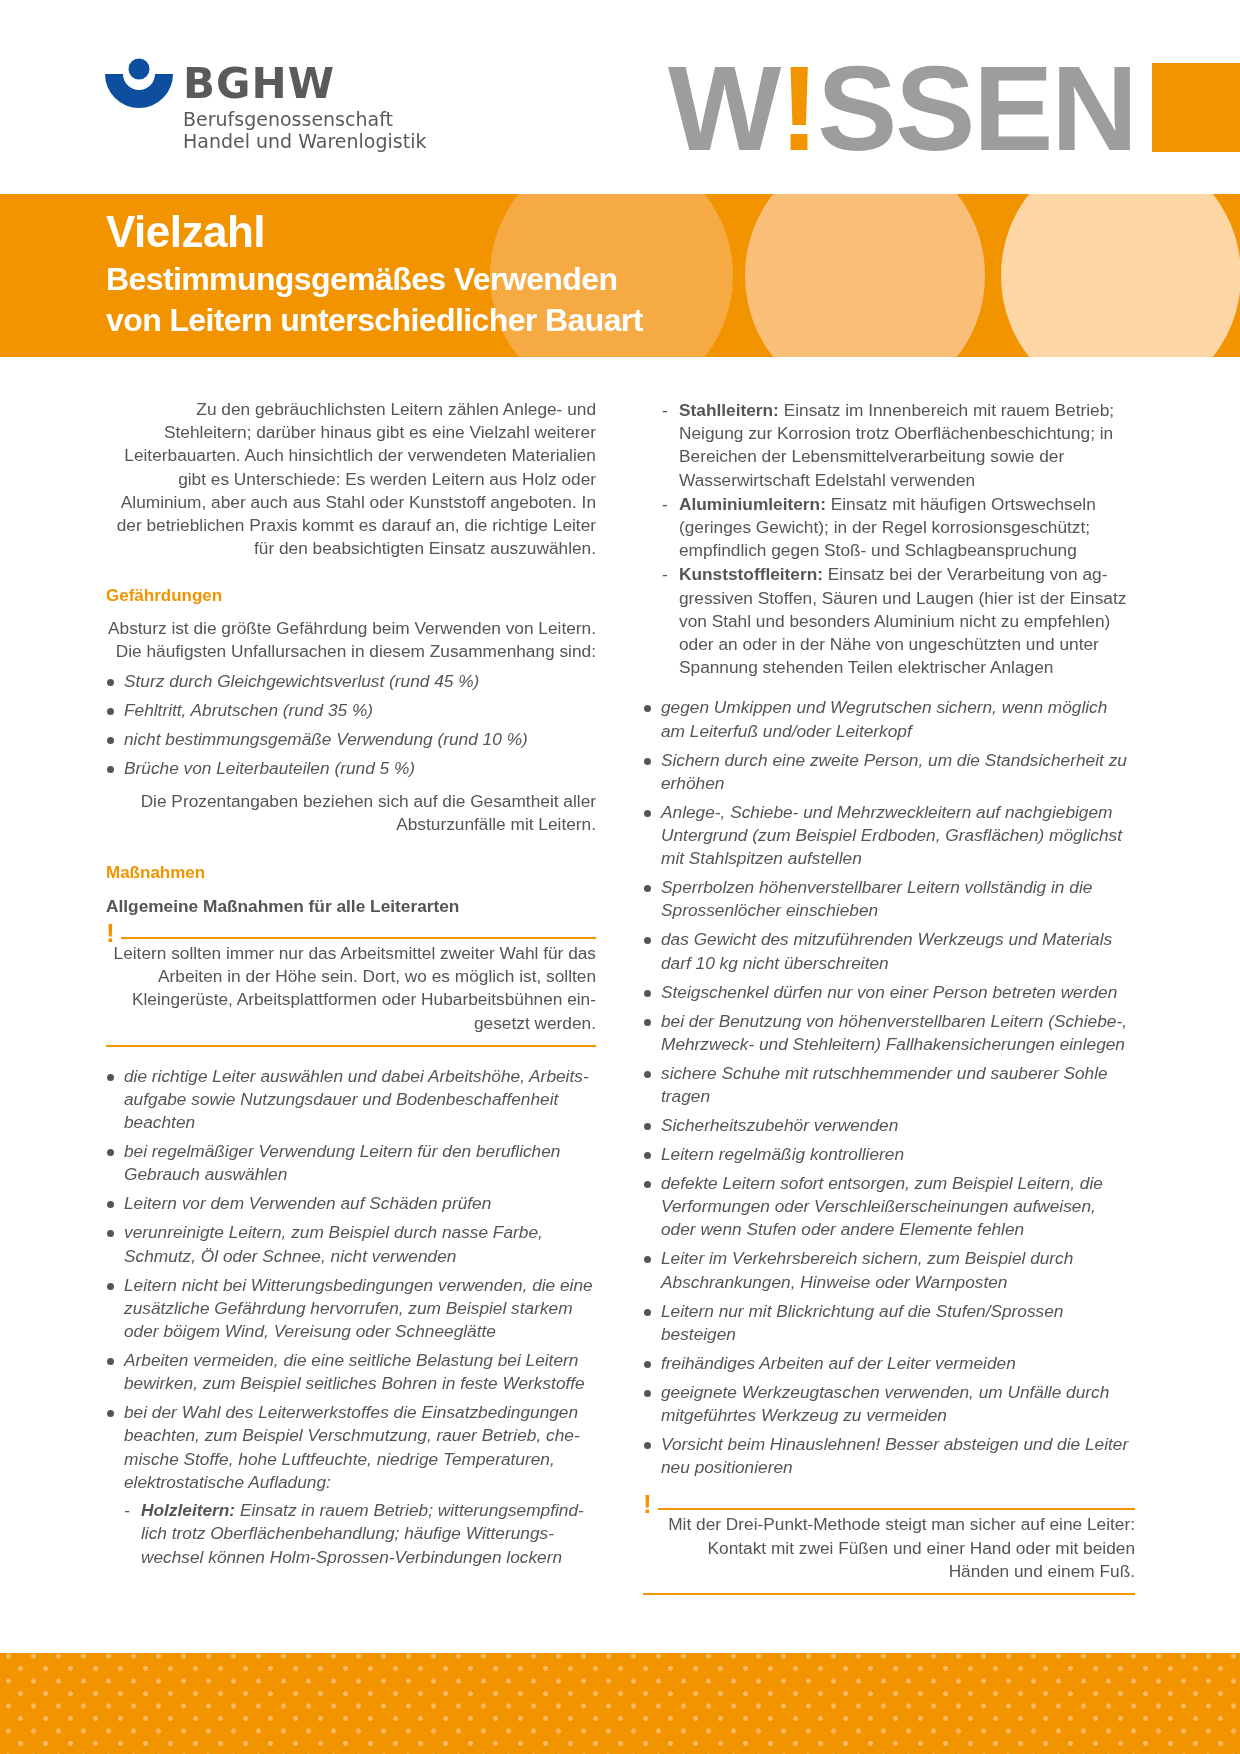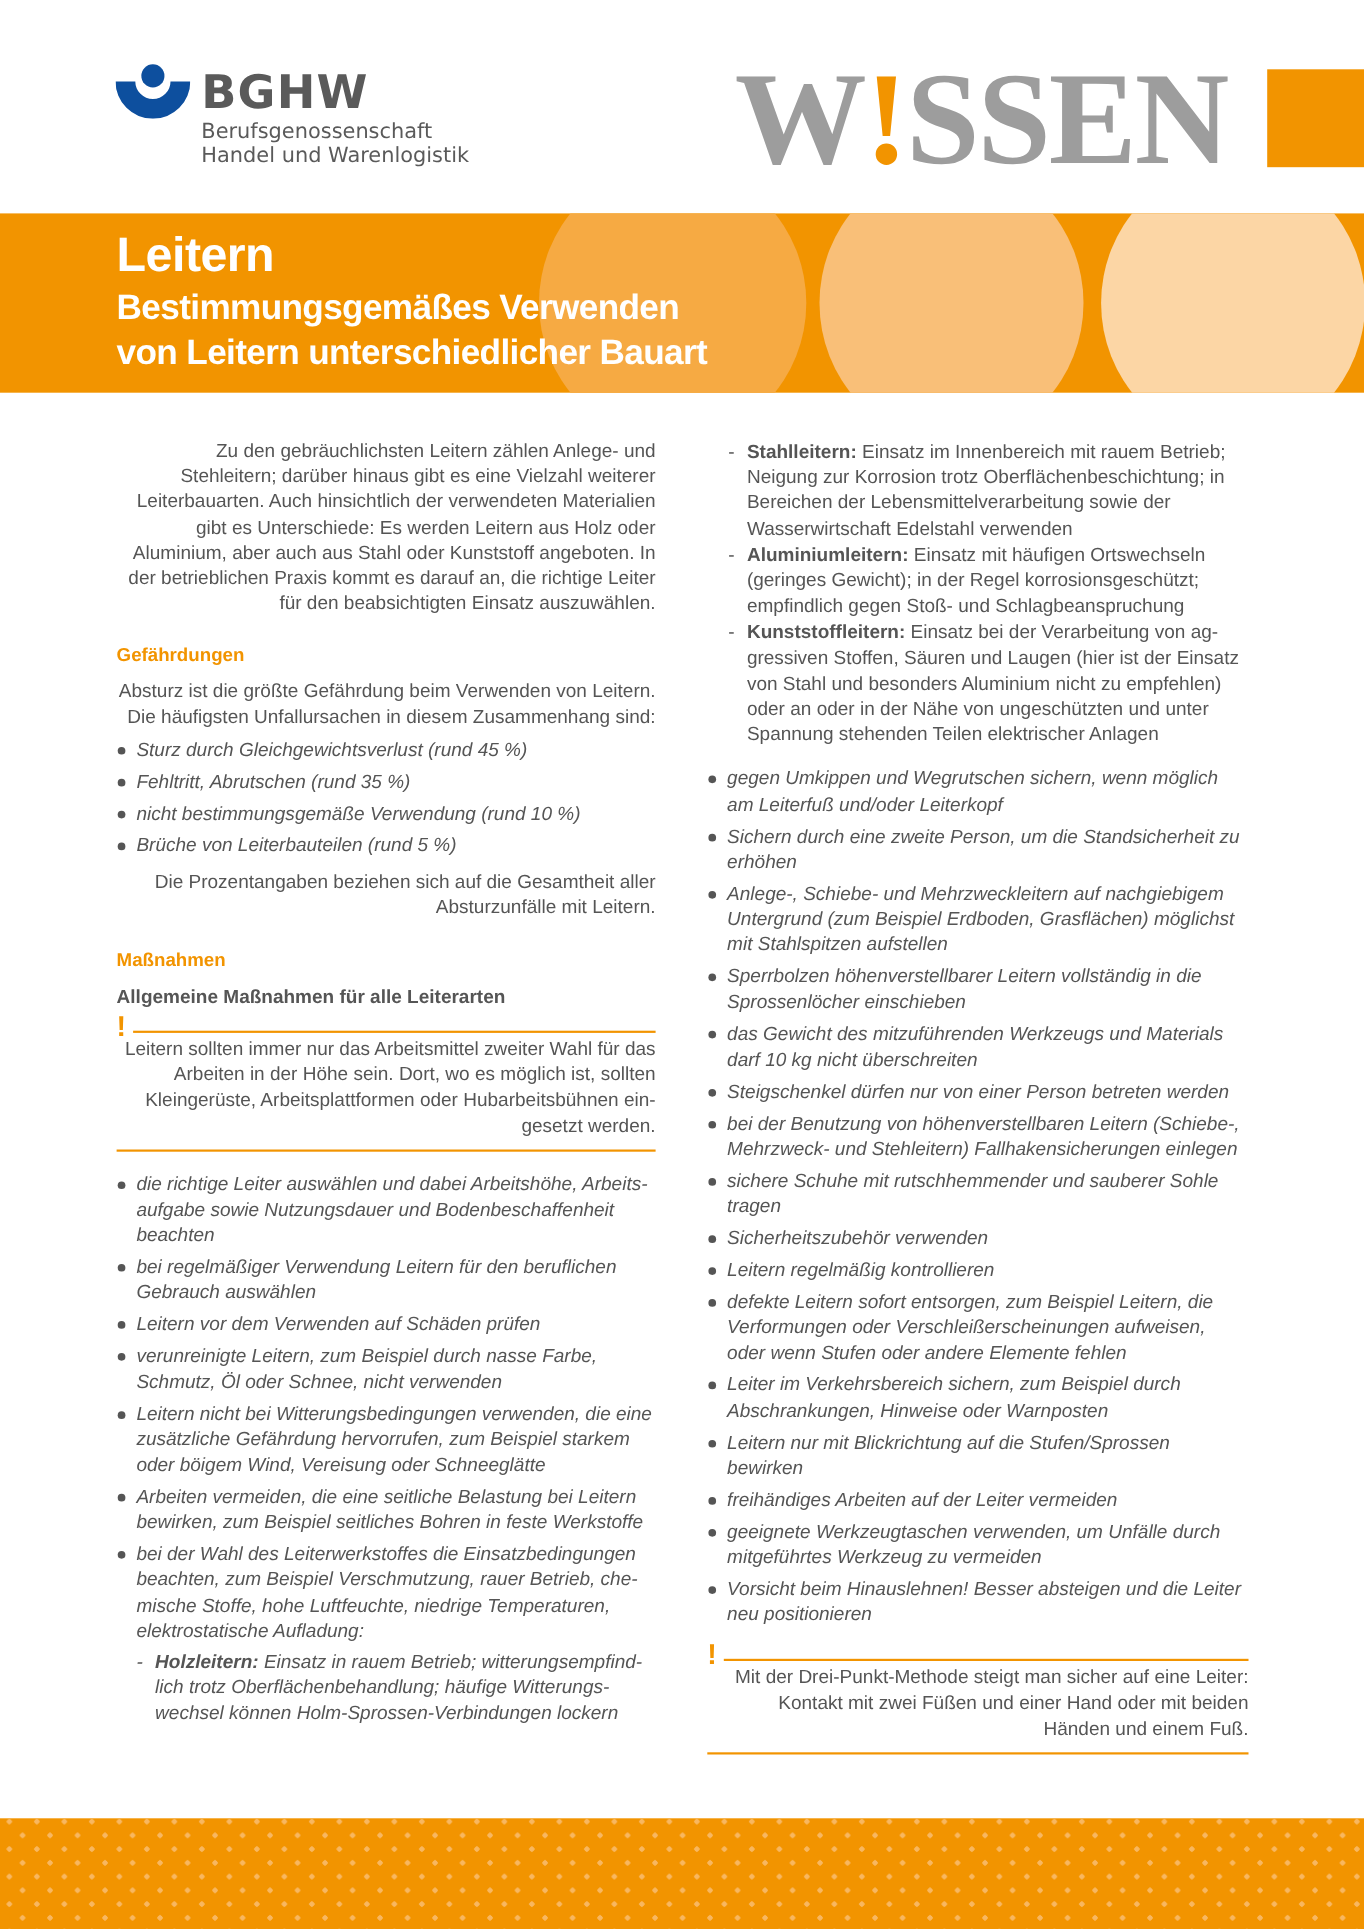--- a/index.html
+++ b/index.html
@@ -6,21 +6,21 @@
   html, body { width: 1240px; height: 1754px; background: #ffffff; overflow: hidden; }
   body { position: relative; font-family: "Liberation Sans", "DejaVu Sans", sans-serif; color: #555555; }
 
   
   .logo { position: absolute; left: 105px; top: 58px; width: 320px; height: 100px; }
   .logo-mark { position: absolute; left: 0; top: 0; width: 68px; height: 50px; }
   .logo-bghw { position: absolute; left: 78px; top: 4px; font-size: 42px; font-weight: bold; color: #5a5a5a; letter-spacing: 1px; line-height: 44px; font-family: "DejaVu Sans", sans-serif; }
   .logo-sub { position: absolute; left: 78px; top: 50px; font-size: 19px; line-height: 22px; color: #5a5a5a; white-space: nowrap; font-family: "DejaVu Sans", sans-serif; }
 
   .wissen { position: absolute; left: 668px; top: 61px; height: 94px; display: flex; align-items: flex-end; }
-  .wissen-text { font-family: Liberation Serif, serif; font-weight: bold; font-size: 120px; line-height: 94px; color: #9d9d9d; letter-spacing: -2px; height: 94px; overflow: hidden; }
+  .wissen-text { font-family: Liberation Sans, sans-serif; font-weight: bold; font-size: 120px; line-height: 94px; color: #9d9d9d; letter-spacing: -2px; height: 94px; overflow: hidden; }
   .wissen-text .bang { color: #f29400; }
   .wissen-square { position: absolute; left: 1152px; top: 63px; width: 88px; height: 89px; background: #f29400; }
 
   
   .banner { position: absolute; left: 0; top: 194px; width: 1240px; height: 163px; background: #f29400; overflow: hidden; }
   .circle { position: absolute; border-radius: 50%; }
   .c1 { left: 490px; top: -45px; width: 243px; height: 253px; background: #f6aa43; }
   .c2 { left: 745px; top: -45px; width: 240px; height: 253px; background: #f9bf78; }
   .c3 { left: 1001px; top: -45px; width: 240px; height: 253px; background: #fcd6a5; }
   .banner-title { position: absolute; left: 106px; top: 12px; color: #ffffff; font-weight: bold; font-family: "Liberation Sans", sans-serif; }
@@ -84,21 +84,21 @@
     <span>W</span><span class="bang">!</span><span>SSEN</span>
   </div>
 </div>
 <div class="wissen-square"></div>
 
 <div class="banner">
   <div class="circle c1"></div>
   <div class="circle c2"></div>
   <div class="circle c3"></div>
   <div class="banner-title">
-    <h1>Leitern</h1>
+    <h1>Vielzahl</h1>
     <h2>Bestimmungsgemäßes Verwenden</h2>
     <h2>von Leitern unterschiedlicher Bauart</h2>
   </div>
 </div>
 
 <div class="col col-left">
   <p>Zu den gebräuchlichsten Leitern zählen Anlege- und Stehleitern; darüber hinaus gibt es eine Vielzahl weiterer Leiterbauarten. Auch hinsichtlich der verwendeten Materialien gibt es Unter­schiede: Es werden Leitern aus Holz oder Aluminium, aber auch aus Stahl oder Kunststoff angeboten. In der betrieblichen Praxis kommt es darauf an, die richtige Leiter für den beabsichtigten Einsatz auszuwählen.</p>
 
   <div class="section-heading">Gefährdungen</div>
   <p>Absturz ist die größte Gefährdung beim Verwenden von Leitern. Die häufigsten Unfallursachen in diesem Zusammenhang sind:</p>
@@ -147,21 +147,21 @@
     <li>Anlege-, Schiebe- und Mehrzweckleitern auf nachgiebigem Untergrund (zum Beispiel Erdboden, Grasflächen) möglichst mit Stahlspitzen aufstellen</li>
     <li>Sperrbolzen höhenverstellbarer Leitern vollständig in die Sprossenlöcher einschieben</li>
     <li>das Gewicht des mitzuführenden Werkzeugs und Materials darf 10 kg nicht überschreiten</li>
     <li>Steigschenkel dürfen nur von einer Person betreten werden</li>
     <li>bei der Benutzung von höhenverstellbaren Leitern (Schiebe-, Mehrzweck- und Stehleitern) Fallhakensicherungen einlegen</li>
     <li>sichere Schuhe mit rutschhemmender und sauberer Sohle tragen</li>
     <li>Sicherheitszubehör verwenden</li>
     <li>Leitern regelmäßig kontrollieren</li>
     <li>defekte Leitern sofort entsorgen, zum Beispiel Leitern, die Verformungen oder Verschleißerscheinungen aufweisen, oder wenn Stufen oder andere Elemente fehlen</li>
     <li>Leiter im Verkehrsbereich sichern, zum Beispiel durch Abschrankungen, Hinweise oder Warnposten</li>
-    <li>Leitern nur mit Blickrichtung auf die Stufen/Sprossen bewirken</li>
+    <li>Leitern nur mit Blickrichtung auf die Stufen/Sprossen besteigen</li>
     <li>freihändiges Arbeiten auf der Leiter vermeiden</li>
     <li>geeignete Werkzeugtaschen verwenden, um Unfälle durch mitgeführtes Werkzeug zu vermeiden</li>
     <li>Vorsicht beim Hinauslehnen! Besser absteigen und die Leiter neu positionieren</li>
   </ul>
   <div class="callout callout-right">
     <span class="callout-bang">!</span>
     <span class="callout-line"></span>
     <p>Mit der Drei-Punkt-Methode steigt man sicher auf eine Leiter: Kontakt mit zwei Füßen und einer Hand oder mit beiden Händen und einem Fuß.</p>
   </div>
 </div>

